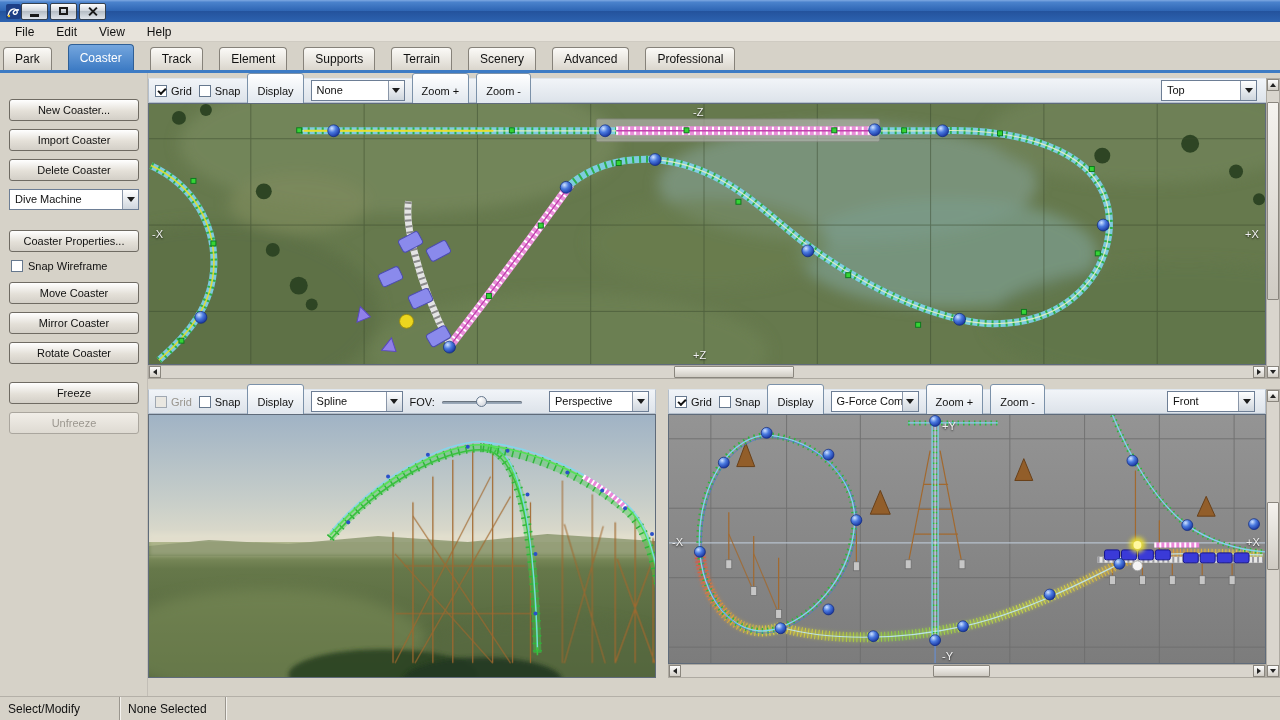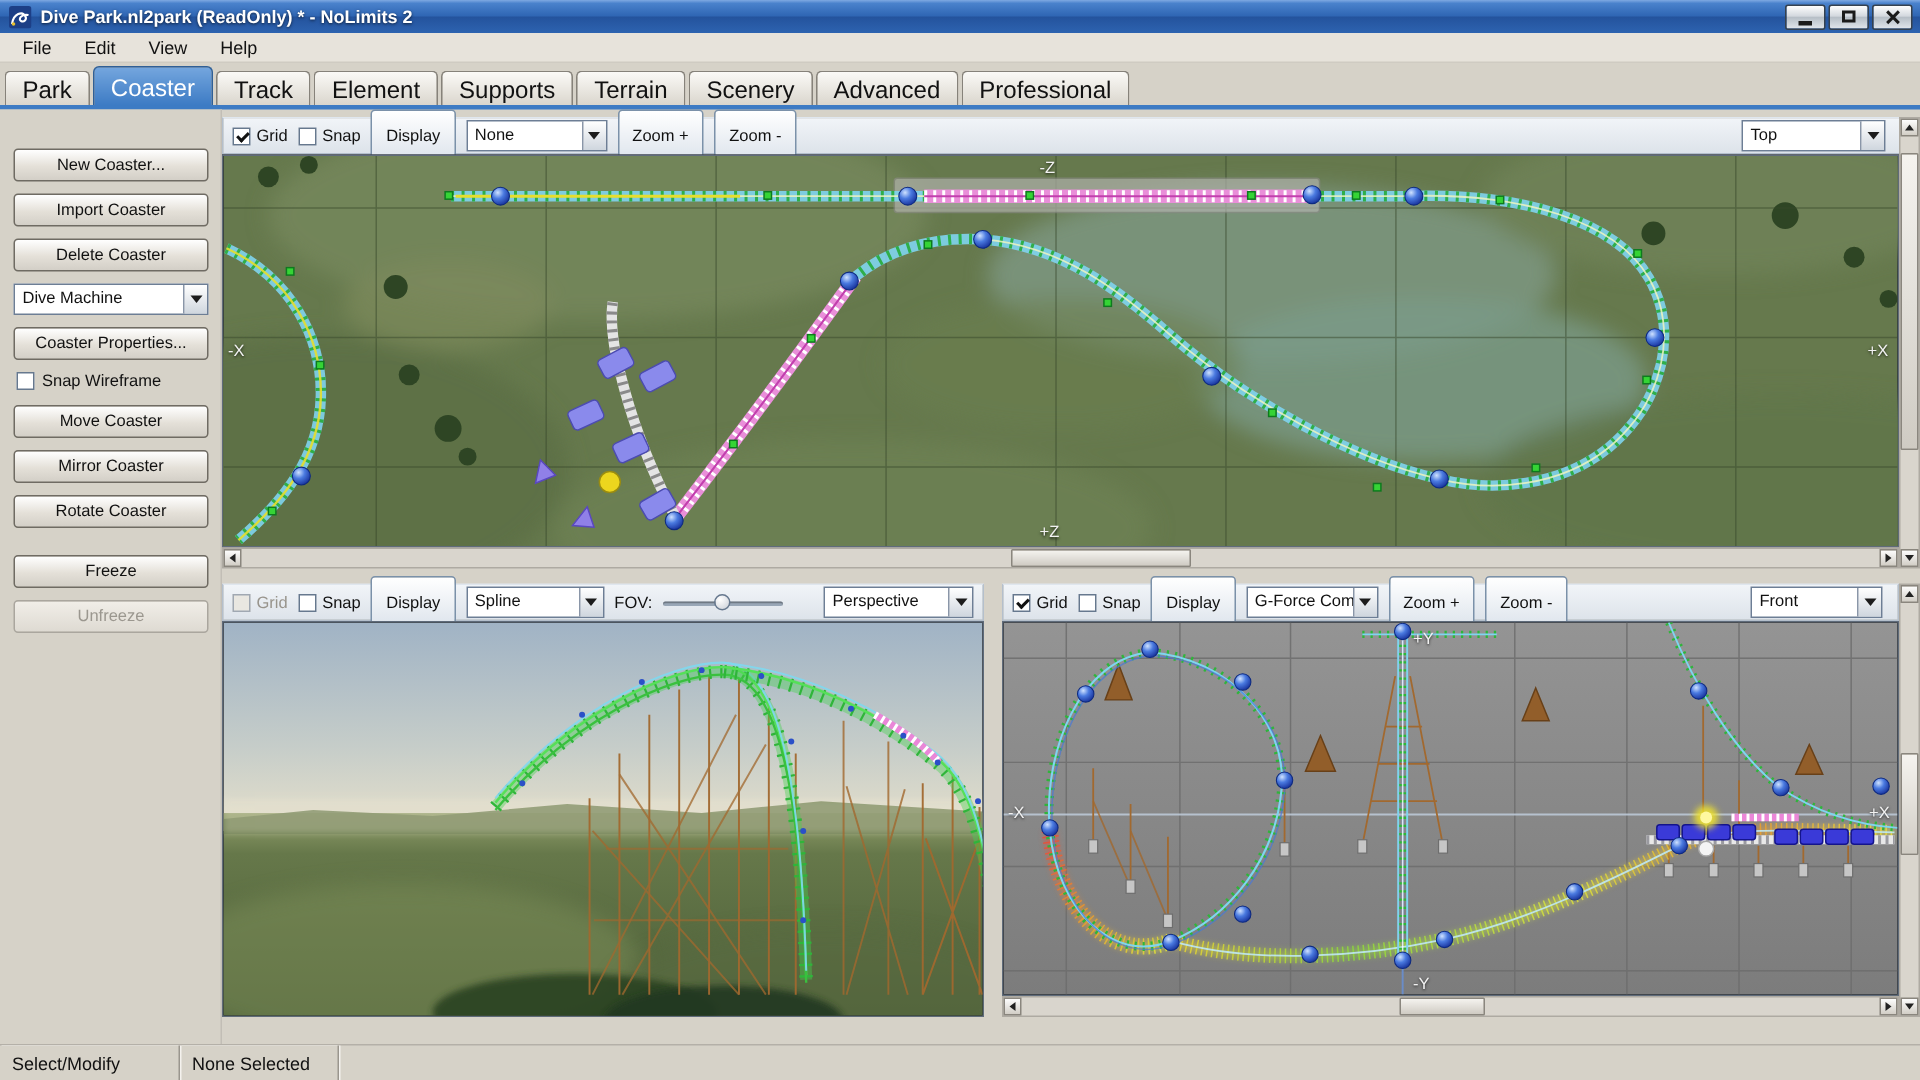--- a/index.html
+++ b/index.html
@@ -13,21 +13,21 @@
 .win-btn{width:27px;height:17px;border:1px solid #35414f;border-radius:2px;background:linear-gradient(180deg,#fdfdfd,#d3d8de 45%,#b6bec6 50%,#e0e5eb);display:flex;align-items:center;justify-content:center}
 .glyph-min{width:9px;height:3px;background:#1a1a1a;margin-top:8px}
 .glyph-max{width:9px;height:8px;border:2px solid #1a1a1a}
 .glyph-close{position:relative;width:11px;height:11px}
 .glyph-close::before,.glyph-close::after{content:"";position:absolute;left:5px;top:0;width:2px;height:11px;background:#1a1a1a}
 .glyph-close::before{transform:rotate(45deg)}.glyph-close::after{transform:rotate(-45deg)}
 
 .menubar{position:absolute;top:22px;left:0;width:1280px;height:20px;background:#e7e3db;border-bottom:1px solid #cfcbc2;display:flex;align-items:center;padding-left:4px}
 .menu-item{padding:2px 11px;font-size:12px}
 .tabbar{position:absolute;top:42px;left:0;width:1280px;height:28px;background:#d6d2c8;display:flex;align-items:flex-end;padding:0 3px}
-.tab{height:23px;padding:4px 11px 0;margin-right:2px;border:1px solid #86827a;border-bottom:none;border-radius:4px 4px 0 0;background:linear-gradient(#fbfaf7,#dad6cd);font-size:16px;white-space:nowrap}
+.tab{height:23px;padding:4px 11px 0;margin-right:16px;border:1px solid #86827a;border-bottom:none;border-radius:4px 4px 0 0;background:linear-gradient(#fbfaf7,#dad6cd);font-size:12px;white-space:nowrap}
 .tab.active{background:linear-gradient(#74a6de,#3d7bc4);color:#fff;border-color:#2f5f96;height:26px;padding-top:6px}
 .tabstrip{position:absolute;top:70px;left:0;width:1280px;height:3px;background:#3d7bc4}
 
 .sidebar{position:absolute;top:73px;left:0;width:148px;height:623px;background:#d6d2c8;padding:26px 9px 0;border-right:1px solid #c2beb6}
 .side-btn{width:130px;height:22px;margin-bottom:8px;background:linear-gradient(#ffffff,#e4e0d8 55%,#d3cfc7);border:1px solid #6f6b63;border-radius:3px;font-size:11px;display:flex;align-items:center;justify-content:center;white-space:nowrap}
 .side-btn.disabled{color:#9b978f;border-color:#aaa69e;background:linear-gradient(#f1eee8,#dedad2)}
 .gap-lg{height:10px}
 .cb-row{display:flex;align-items:center;gap:5px;margin:2px 0 10px 2px}
 
 .dd{display:flex;height:21px;border:1px solid #6d7e95;background:#fff;align-items:stretch}
@@ -78,21 +78,20 @@
 </style>
 </head>
 <body>
 
 <div class="titlebar">
   <svg class="app-icon" viewBox="0 0 15 15">
       <rect width="15" height="15" rx="2" fill="#1d3f86"></rect>
       <path d="M2 12 C3 5,9 3,11 7 C12 9,10 11,8 10 C6 9,8 5,13 6" stroke="#fff" stroke-width="1.4" fill="none"></path>
       <circle cx="3" cy="12" r="1.2" fill="#e8c030"></circle>
     </svg>
-  <span class="title-text">Dive Park.nl2park (ReadOnly) * - NoLimits 2</span>
   <div class="win-btns">
     <div class="win-btn">
         <span class="glyph-min"></span>
       </div>
     <div class="win-btn">
         <span class="glyph-max"></span>
       </div>
     <div class="win-btn">
         <span class="glyph-close"></span>
       </div>
@@ -116,21 +115,21 @@
   <span class="tab">Scenery</span>
   <span class="tab">Advanced</span>
   <span class="tab">Professional</span>
 </div>
 <div class="tabstrip"></div>
 
 <div class="sidebar">
   <div class="side-btn">New Coaster...</div>
   <div class="side-btn">Import Coaster</div>
   <div class="side-btn">Delete Coaster</div>
-  <div class="dd" style="width:130px;margin-bottom:8px">
+  <div class="dd" style="width:130px;margin-bottom:20px">
     <span class="dd-value">Dive Machine</span>
     <span class="dd-btn">
         <span class="tri-down"></span>
       </span>
   </div>
   <div class="side-btn">Coaster Properties...</div>
   <div class="cb-row">
     <span class="cb-box"></span>
     <span class="lbl">Snap Wireframe</span>
   </div>

